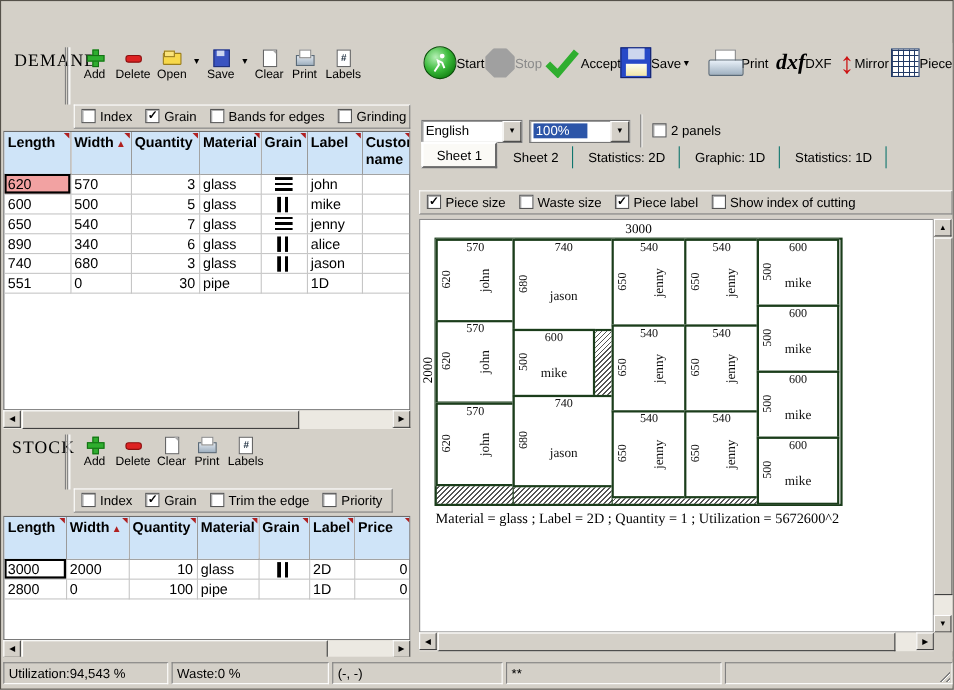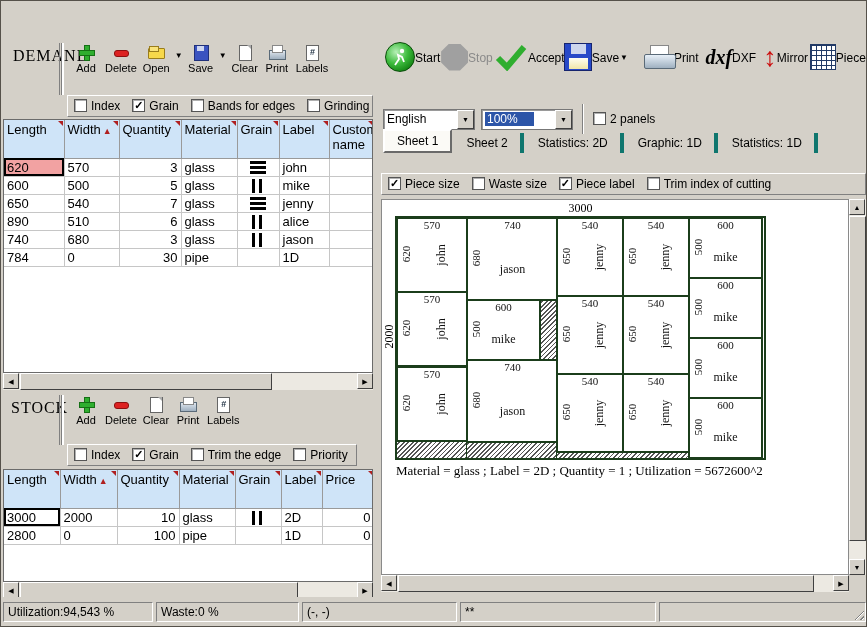--- a/index.html
+++ b/index.html
@@ -58,21 +58,21 @@
 
   .checkstrip { position:absolute; display:flex; align-items:center; gap:12px; padding:0 6px; height:22px; overflow:hidden; white-space:nowrap;
     border-top:1px solid #fff; border-left:1px solid #fff; border-right:1px solid #808080; border-bottom:1px solid #808080; }
   .cb { display:inline-flex; align-items:flex-start; gap:4px; }
   .box { width:13px; height:13px; background:#fff; border:1px solid #555; box-shadow:inset 1px 1px 0 #b0b0b0; font:bold 11px "Liberation Sans",sans-serif; text-align:center; line-height:11px; flex:0 0 13px; }
 
   
   .table-wrap { position:absolute; background:#fff; border:1px solid #6b6b6b; overflow:hidden; }
   table.grid { border-collapse:collapse; table-layout:fixed; width:100%; font-size:13px; }
   table.grid th { position:relative; background:#cfe4f8; border-right:1px solid #9a9a9a; border-bottom:1px solid #9a9a9a;
-    font-weight:normal; text-align:left; vertical-align:top; padding:2px 3px; height:38px; overflow:hidden; }
+    font-weight:bold; text-align:left; vertical-align:top; padding:2px 3px; height:38px; overflow:hidden; }
   table.grid td { border-right:1px solid #c6c6c6; border-bottom:1px solid #c6c6c6; height:18px; padding:0 3px; overflow:hidden; white-space:nowrap; }
   .sort { color:#b02020; font-size:9px; margin-left:2px; }
   .corner { position:absolute; top:1px; right:1px; width:0; height:0; border-left:5px solid transparent; border-top:5px solid #b02020; }
   .sel-pink  { outline:2px solid #000; outline-offset:-2px; background:#f2a2a2; }
   .sel-frame { outline:2px solid #000; outline-offset:-2px; background:#fff; }
   .grain { display:inline-block; vertical-align:middle; }
   .gh { width:16px; height:14px; background:repeating-linear-gradient(#000 0 2.5px,transparent 2.5px 5px); }
   .gv { width:13px; height:14px; background:repeating-linear-gradient(90deg,#000 0 3px,transparent 3px 7px); }
 
   
@@ -103,21 +103,21 @@
   .bdd { font-size:8px; margin-top:12px; }
 
   .controls { position:absolute; left:380px; top:68px; height:24px; display:flex; align-items:center; }
   .combo { width:92px; height:21px; background:#fff; border:1px solid #777; box-shadow:inset 1px 1px 0 #9a9a9a; display:flex; align-items:center; }
   .combo .val { flex:1; padding:0 3px; white-space:nowrap; overflow:hidden; }
   .combo .cbtn { width:17px; height:19px; background:#d4d0c8; border:1px solid; border-color:#fff #404040 #404040 #fff; display:flex; align-items:center; justify-content:center; font-size:7px; }
   .hl { background:#2c55a8; color:#fff; padding:0 16px 0 2px; }
   .vline { width:2px; height:30px; border-left:1px solid #808080; border-right:1px solid #fff; margin:0 9px; }
 
   .tabbar { position:absolute; left:378px; top:88px; width:485px; height:26px; display:flex; align-items:flex-end; gap:2px; padding-left:2px; }
-  .tab { padding:3px 12px; font-size:12px; white-space:nowrap; border-right:4px solid #0f766e; }
+  .tab { padding:3px 12px; font-size:12px; white-space:nowrap; border-right:1px solid #0f766e; }
   .tab.active { background:#fbfaf6; border:2px solid; border-color:#fff #6a6a6a #6a6a6a #fff; }
 
   .options { left:378px; top:134px; width:485px; }
 
   
   .canvas { position:absolute; left:378px; top:160px; width:485px; height:393px; background:#d4d0c8; }
   .canv-content { position:absolute; left:0; top:0; width:468px; height:376px; background:#fff; border:1px solid #8a8a8a; overflow:hidden; }
   .sheet { position:absolute; left:13px; top:16px; width:371px; height:244px; border:2px solid #1b3d1b; background:#fff; }
   .hdim { position:absolute; left:13px; top:1px; width:371px; text-align:center; font:12px "Liberation Serif",serif; }
   .vdim { position:absolute; left:-11px; top:130px; width:34px; height:13px; text-align:center; font:12px "Liberation Serif",serif; transform:rotate(-90deg); }
@@ -248,38 +248,38 @@
               <td style="text-align: left;">650</td>
               <td style="text-align: left;">540</td>
               <td style="text-align: right;">7</td>
               <td style="text-align: left;">glass</td>
               <td style="text-align: center;"><span class="grain gh"></span></td>
               <td style="text-align: left;">jenny</td>
               <td style="text-align: left;"></td>
             </tr>
             <tr>
               <td style="text-align: left;">890</td>
-              <td style="text-align: left;">510</td>
+              <td style="text-align: left;">340</td>
               <td style="text-align: right;">6</td>
               <td style="text-align: left;">glass</td>
               <td style="text-align: center;"><span class="grain gv"></span></td>
               <td style="text-align: left;">alice</td>
               <td style="text-align: left;"></td>
             </tr>
             <tr>
               <td style="text-align: left;">740</td>
               <td style="text-align: left;">680</td>
               <td style="text-align: right;">3</td>
               <td style="text-align: left;">glass</td>
               <td style="text-align: center;"><span class="grain gv"></span></td>
               <td style="text-align: left;">jason</td>
               <td style="text-align: left;"></td>
             </tr>
             <tr>
-              <td style="text-align: left;">784</td>
+              <td style="text-align: left;">551</td>
               <td style="text-align: left;">0</td>
               <td style="text-align: right;">30</td>
               <td style="text-align: left;">pipe</td>
               <td style="text-align: center;"></td>
               <td style="text-align: left;">1D</td>
               <td style="text-align: left;"></td>
             </tr>
           </tbody>
         </table>
       </div>
@@ -480,21 +480,21 @@
         <label class="cb">
           <span class="box"></span>
           <span>Waste size</span>
         </label>
         <label class="cb">
           <span class="box">✓</span>
           <span>Piece label</span>
         </label>
         <label class="cb">
           <span class="box"></span>
-          <span>Trim index of cutting</span>
+          <span>Show index of cutting</span>
         </label>
       </div>
 
     <div class="canvas">
       <div class="canv-content" id="canv">
         <div class="hdim">3000</div>
         <div class="vdim">2000</div>
         <div class="sheet" id="sheet">
             <div class="waste" style="left: 142px; top: 81px; width: 19px; height: 62px;"></div>
             <div class="waste" style="left: -1px; top: 222px; width: 72px; height: 19px;"></div>

